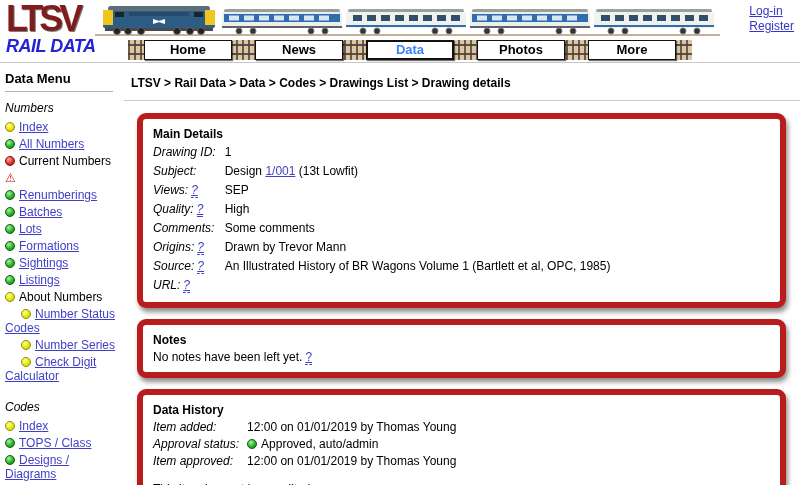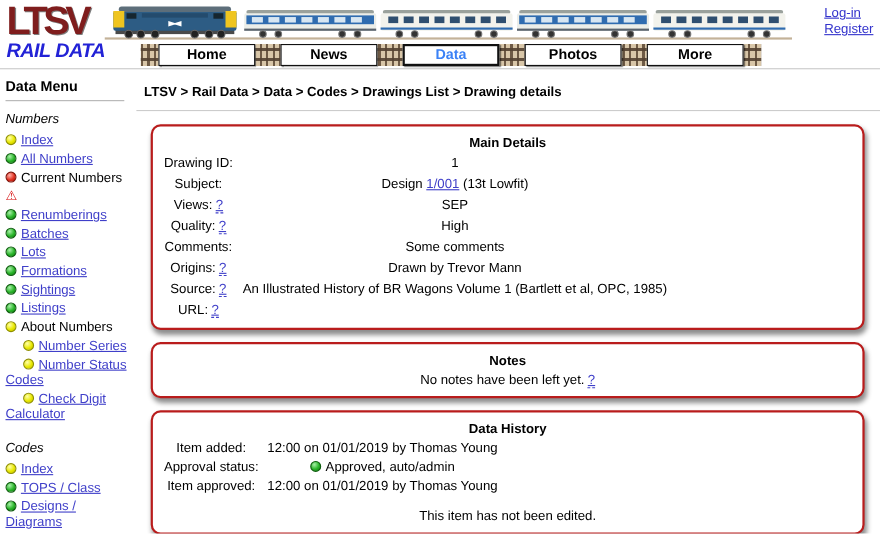--- a/index.html
+++ b/index.html
@@ -46,27 +46,27 @@
                    border:1px solid #0e5c0e; }
   .bullet.red    { background:radial-gradient(circle at 35% 30%, #ffb0a8, #e03020 55%, #9c1408);
                    border:1px solid #7c0f06; }
   .indent { display:inline-block; width:16px; }
   .warn { color:#d40000; font-size:12px; line-height:12px; }
   a.slink, .content a { color:#3f3fc9; text-decoration:underline; cursor:pointer; }
 
   
   .breadcrumb { font-size:12px; font-weight:bold; margin:5px 0 0 9px; }
   .bc-hr { border:none; border-top:1px solid #ccc; margin:10px 0 12px 2px; }
-  .panel { background:#fff; border:2px solid #b91c1c; border-radius:9px;
+  .panel { background:#fff; border:6px solid #b91c1c; border-radius:9px;
            box-shadow:2px 4px 5px rgba(0,0,0,.45);
-           margin:0 14px 11px 15px; padding:8px 10px 7px; font-size:12px;text-align:center; }
+           margin:0 14px 11px 15px; padding:8px 10px 7px; font-size:12px; }
   .p-title { font-weight:bold; margin-bottom:2px; }
   table.dt { border-collapse:collapse; }
   table.dt td { vertical-align:top; padding:2px 0; line-height:15px; }
-  table.dt td.lbl { white-space:nowrap; padding-right:9px; min-width:66px; }
+  table.dt td.lbl { font-style:italic; white-space:nowrap; padding-right:9px; min-width:66px; }
   table.hist td { padding:1px 0; }
   table.hist td.lbl { min-width:78px; padding-right:8px; }
   .help { color:#3f3fc9; text-decoration:none; border-bottom:1px dashed #3f3fc9;
           margin-left:3px; cursor:pointer; }
   .hist-footer { margin-top:12px; line-height:15px; }
   .note-line { line-height:16px; }
 </style>
 </head>
 <body>
 
@@ -222,24 +222,24 @@
     <div class="s-item">
       <span class="bullet green"></span><a class="slink" href="#">Sightings</a>
     </div>
     <div class="s-item">
       <span class="bullet green"></span><a class="slink" href="#">Listings</a>
     </div>
     <div class="s-item">
       <span class="bullet yellow"></span><span>About Numbers</span>
     </div>
     <div class="s-item">
+      <span class="indent"></span><span class="bullet yellow"></span><a class="slink" href="#">Number Status Codes</a>
+    </div>
+    <div class="s-item">
       <span class="indent"></span><span class="bullet yellow"></span><a class="slink" href="#">Number Series</a>
-    </div>
-    <div class="s-item">
-      <span class="indent"></span><span class="bullet yellow"></span><a class="slink" href="#">Number Status Codes</a>
     </div>
     <div class="s-item">
       <span class="indent"></span><span class="bullet yellow"></span><a class="slink" href="#">Check Digit Calculator</a>
     </div>
 
     <div class="sb-sec gap">Codes</div>
 
     <div class="s-item">
       <span class="bullet yellow"></span><a class="slink" href="#">Index</a>
     </div>

